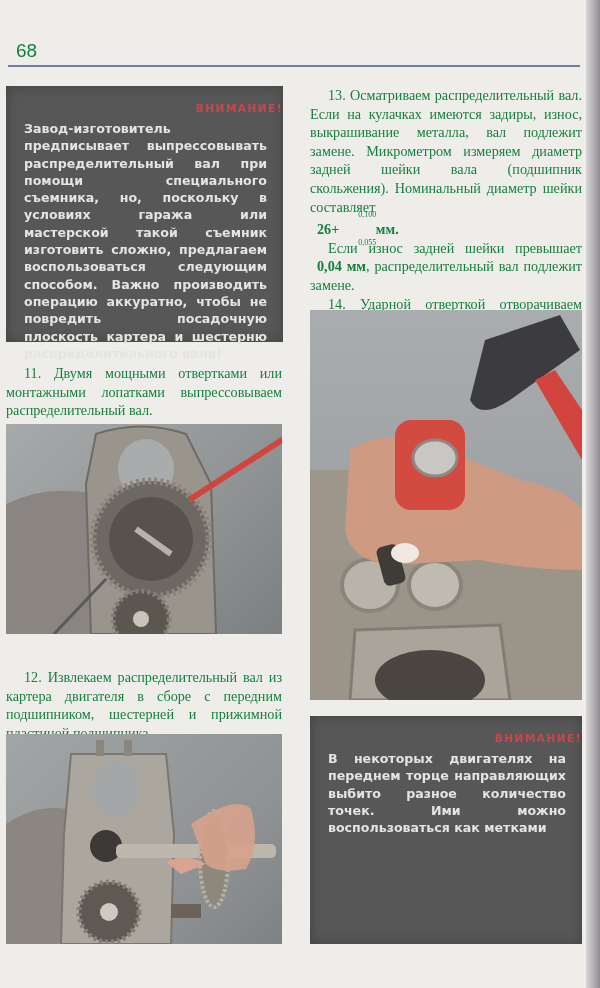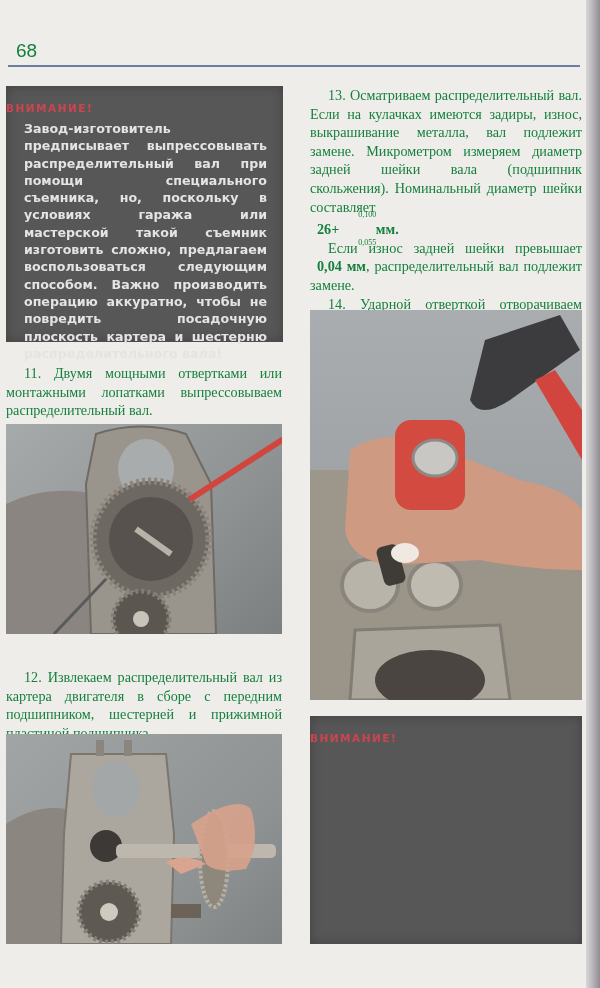--- a/index.html
+++ b/index.html
@@ -24,21 +24,21 @@
   }
   .header-rule {
     position: absolute; left: 8px; top: 65px; width: 572px; height: 2px; background: #6d7f9c;
   }
   .warn {
     position: absolute; background: #585758;
     box-shadow: inset 0 0 12px rgba(0,0,0,0.25);
     font-family: "DejaVu Sans", sans-serif; font-weight: bold; color: #e4e4e4;
   }
   .warn-title {
-    text-align: left; color: #d9434c; font-size: 10.5px; letter-spacing: 1.5px;
+    text-align: right; color: #d9434c; font-size: 10.5px; letter-spacing: 1.5px;
     margin-top: 16px; margin-bottom: 6px; opacity: 0.9;
   }
   .warn-body {
     font-size: 12.6px; line-height: 17.3px; text-align: justify; padding: 0 16px 0 18px;
   }
   .warn-body p { margin: 0; }
   .warn1 { left: 6px; top: 86px; width: 277px; height: 256px; }
   .warn2 { left: 310px; top: 716px; width: 272px; height: 228px; }
   .text {
     position: absolute; font-size: 14.2px; line-height: 18.6px; text-align: justify;
@@ -142,14 +142,15 @@
     <rect x="85" y="110" width="70" height="90" rx="16" fill="#d24a40"></rect>
     <ellipse cx="125" cy="148" rx="22" ry="18" fill="#c9c7c3" stroke="#8d8a85" stroke-width="3"></ellipse>
     <rect x="70" y="235" width="22" height="40" rx="6" fill="#3f3b37" transform="rotate(-15 81 255)"></rect>
     <ellipse cx="95" cy="243" rx="14" ry="10" fill="#efe9e1"></ellipse>
   </svg>
 </div>
 
 <div class="warn warn2">
   <div class="warn-title">ВНИМАНИЕ!</div>
   <div class="warn-body">
+    <p>В некоторых двигателях на переднем торце направляющих выбито разное количество точек. Ими можно воспользоваться как метками</p>
   </div>
 </div>
 
 </body></html>

